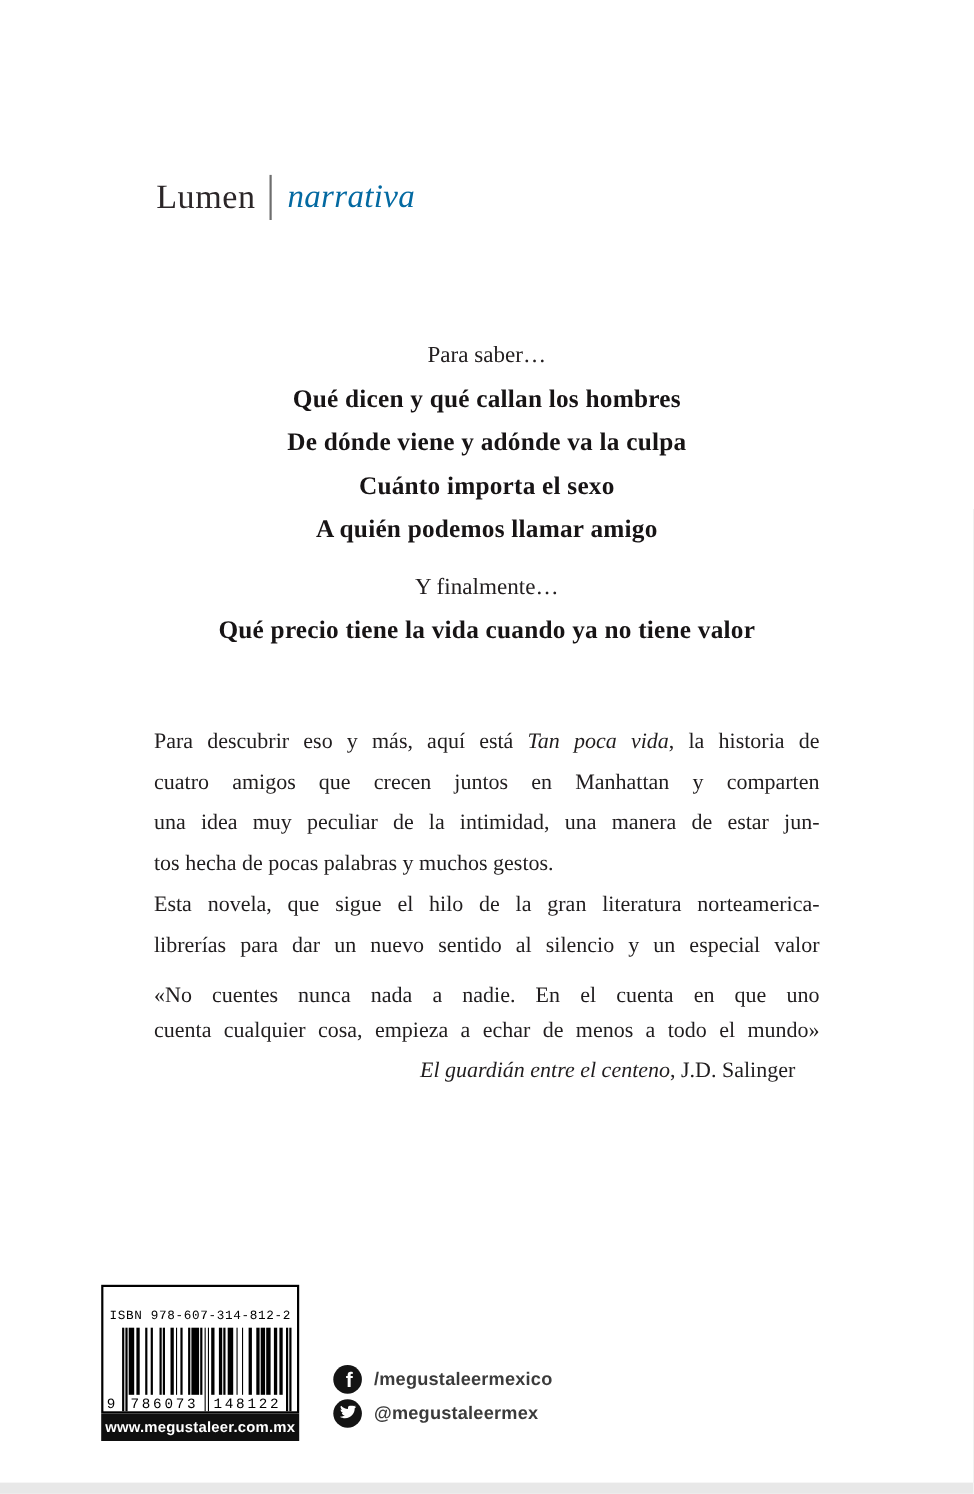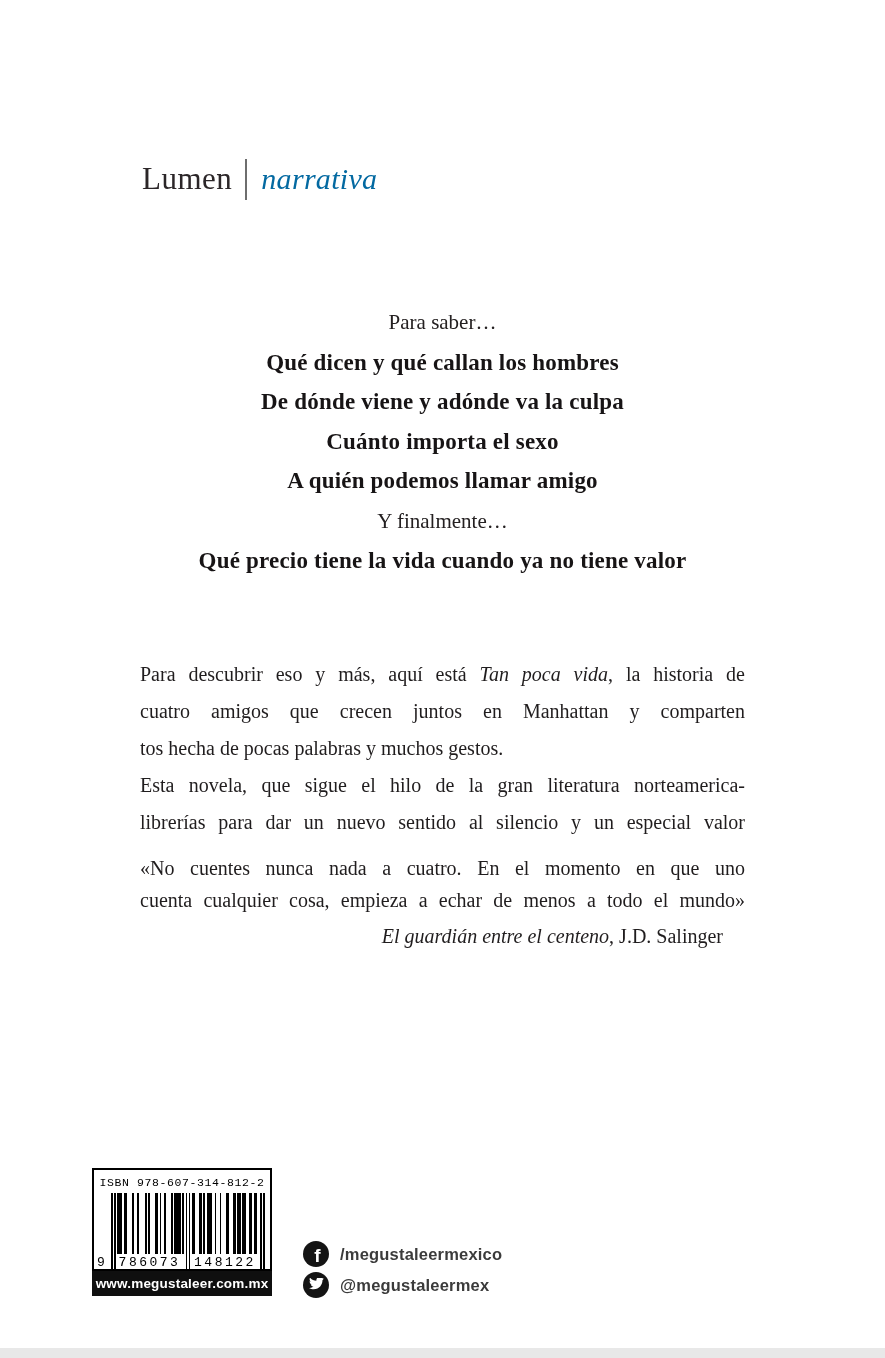--- a/index.html
+++ b/index.html
@@ -22,37 +22,37 @@
   .logo-div{width:2px;height:41px;background:#6e6e6e;margin:0 14px 0 13px;}
   .narrativa{font-style:italic;font-size:30px;color:#0369a1;letter-spacing:0.3px;}
 
   
   .teaser{
     position:absolute;left:140px;top:303px;width:605px;
     text-align:center;
   }
   .t-intro{font-size:21px;line-height:39.5px;color:#242021;}
   .t-q{font-size:23px;font-weight:bold;line-height:39.5px;color:#171415;letter-spacing:0.2px;}
-  .t-fin{margin-top:1px;}
+  .t-fin{margin-top:13px;}
 
   
   .synopsis{
     position:absolute;left:140px;top:656px;width:605px;
     font-size:20px;line-height:37px;color:#201d1e;
   }
   .tline{white-space:normal;}
   .jl{text-align:justify;text-align-last:justify;}
   .quote{margin-top:11px;line-height:32px;}
   .attrib{
     margin-top:4px;line-height:32px;text-align:right;padding-right:22px;
   }
 
   
   .barcode{position:absolute;left:92px;top:1168px;width:180px;}
-  .bc-box{border:2px solid #000;background:#fff;padding:3px 3px 0 3px;box-sizing:border-box;}
+  .bc-box{border:2px solid #000;background:#fff;padding:17px 3px 0 3px;box-sizing:border-box;}
   .bc-isbn{
     font-family:"Liberation Mono", monospace;
     font-size:11.5px;letter-spacing:0.6px;text-align:center;
     padding:3px 0 4px 0;white-space:nowrap;color:#000;
   }
   .bc-bars{position:relative;height:76px;margin:0 2px 0 14px;}
   .bar{position:absolute;top:0;background:#000;}
   .bar.short{height:61px;}
   .bar.tall{height:76px;}
   .bc-digits span{
@@ -107,28 +107,29 @@
     <div class="t-q">Cuánto importa el sexo</div>
     <div class="t-q">A quién podemos llamar amigo</div>
     <div class="t-intro t-fin">Y finalmente…</div>
     <div class="t-q">Qué precio tiene la vida cuando ya no tiene valor</div>
   </div>
 
   <div class="synopsis">
     <div>
         <div class="tline jl"><span>Para descubrir eso y más, aquí está </span><i>Tan poca vida</i><span>, la historia de</span></div>
         <div class="tline jl"><span>cuatro amigos que crecen juntos en Manhattan y comparten</span></div>
+        <div class="tline jl"><span>una idea muy peculiar de la intimidad, una manera de estar jun-</span></div>
         <div class="tline"><span>tos hecha de pocas palabras y muchos gestos.</span></div>
       </div>
     <div>
         <div class="tline jl"><span>Esta novela, que sigue el hilo de la gran literatura norteamerica-</span></div>
         <div class="tline jl"><span>librerías para dar un nuevo sentido al silencio y un especial valor</span></div>
       </div>
     <div class="quote">
-        <div class="tline jl"><span>«No cuentes nunca nada a cuatro. En el momento en que uno</span></div>
+        <div class="tline jl"><span>«No cuentes nunca nada a nadie. En el cuenta en que uno</span></div>
         <div class="tline jl"><span>cuenta cualquier cosa, empieza a echar de menos a todo el mundo»</span></div>
       </div>
     <div class="attrib">
       <i>El guardián entre el centeno</i><span>, J.D. Salinger</span>
     </div>
   </div>
 
   <div class="barcode">
     <div class="bc-box">
       <div class="bc-isbn">ISBN 978-607-314-812-2</div>

